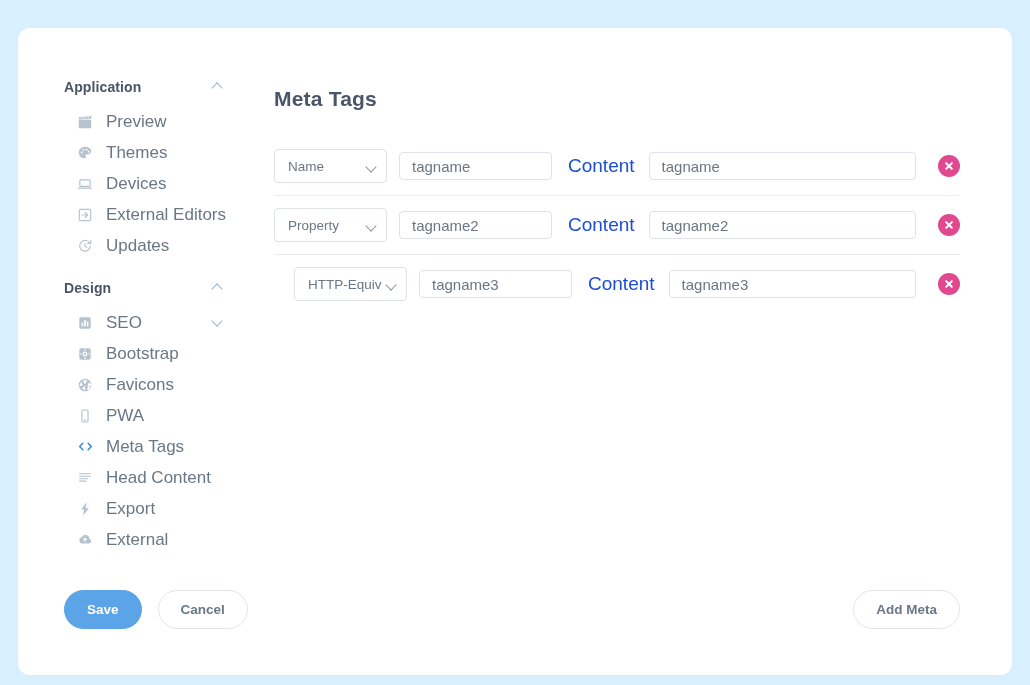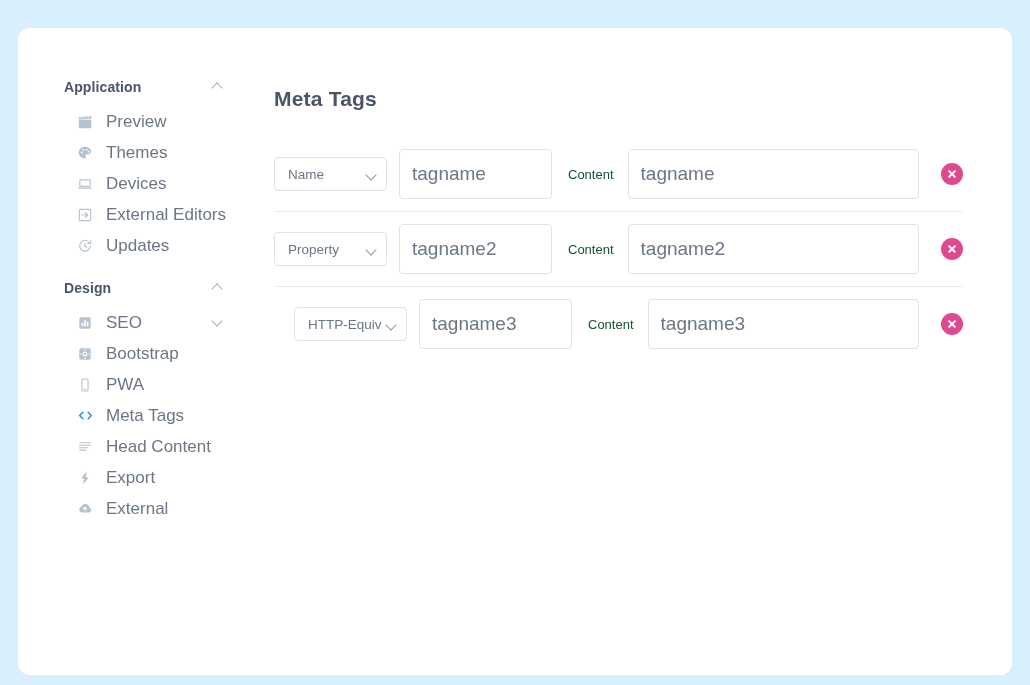--- a/index.html
+++ b/index.html
@@ -142,41 +142,41 @@
     content: "";
     position: absolute;
     left: 0; top: 0;
     width: 7px; height: 7px;
     border-right: 1.7px solid #8b99a8;
     border-bottom: 1.7px solid #8b99a8;
     transform: rotate(45deg);
   }
 
   .txt {
-    height: 50px;
+    height: 28px;
     border: 1px solid #dfe2e6;
     border-radius: 4px;
     background: #fff;
     color: #6b7785;
-    font-size: 19px;
+    font-size: 15px;
     font-family: "Liberation Sans", sans-serif;
     padding: 0 12px;
     outline: none;
   }
   .txt.name-in {
     width: 153px;
     flex: 0 0 153px;
     margin-left: 12px;
   }
   .content-label {
     flex: 0 0 auto;
     margin-left: 16px;
     margin-right: 14px;
-    color: #14532d;
-    font-size: 13px;
+    color: #1d4ed8;
+    font-size: 19px;
   }
   .txt.content-in {
     flex: 1 1 auto;
     min-width: 0;
   }
   .del-btn {
     flex: 0 0 22px;
     width: 22px; height: 22px;
     margin-left: 22px;
     border-radius: 50%;
@@ -330,20 +330,28 @@
         <span class="ico">
           <svg viewBox="0 0 18 18" width="16" height="16" fill="currentColor">
               <rect x="2.6" y="2.6" width="12.8" height="12.8" rx="2"></rect>
               <path d="M9 6.2a2.8 2.8 0 1 0 0 5.6 2.8 2.8 0 0 0 0-5.6zm0 4.1a1.3 1.3 0 1 1 0-2.6 1.3 1.3 0 0 1 0 2.6z" fill="#ffffff"></path>
               <path d="M8.3 3.4h1.4v1.6H8.3zM8.3 13h1.4v1.6H8.3zM13 8.3v1.4h1.6V8.3zM3.4 8.3v1.4H5V8.3z" fill="#ffffff"></path>
             </svg>
         </span>
         <span class="lbl">Bootstrap</span>
       </div>
 
+      <div class="nav-item">
+        <span class="ico">
+          <svg viewBox="0 0 18 18" width="16" height="16" fill="currentColor">
+              <path d="M9 1.9A7.1 7.1 0 1 0 16.1 9 7.1 7.1 0 0 0 9 1.9zm0 1.6a5.5 5.5 0 0 1 2.6.7L9 8.1 6.4 4.2A5.5 5.5 0 0 1 9 3.5zM3.5 9c0-1.4.5-2.6 1.4-3.6l1.6 4.5-4.5-.1A5.6 5.6 0 0 1 3.5 9zm2 4.1 3.1-3.3 1 4.8A5.5 5.5 0 0 1 5.5 13zm5.9 1.2 1-4.6 3.1 3.4a5.5 5.5 0 0 1-4.1 1.2zm4.7-3.8-4.4-.1 1.7-4.5a5.5 5.5 0 0 1 2.7 4.6z" fill-rule="evenodd"></path>
+            </svg>
+        </span>
+        <span class="lbl">Favicons</span>
+      </div>
 
       <div class="nav-item">
         <span class="ico">
           <svg viewBox="0 0 18 18" width="16" height="16" fill="none" stroke="currentColor" stroke-width="1.3">
               <rect x="5.6" y="2.3" width="6.8" height="13.4" rx="1.2"></rect>
               <path d="M8.2 13.6h1.6" stroke-linecap="round"></path>
             </svg>
         </span>
         <span class="lbl">PWA</span>
       </div>
@@ -421,13 +429,18 @@
           <input class="txt name-in" type="text" value="tagname3" style="">
           <span class="content-label">Content</span>
           <input class="txt content-in" type="text" value="tagname3" style="">
           <button class="del-btn"></button>
         </div>
 
       </div>
     </section>
   </div>
 
+  <div class="footer">
+    <button class="btn btn-primary">Save</button>
+    <button class="btn btn-ghost">Cancel</button>
+    <button class="btn btn-add">Add Meta</button>
+  </div>
 </div>
 
 </body></html>

